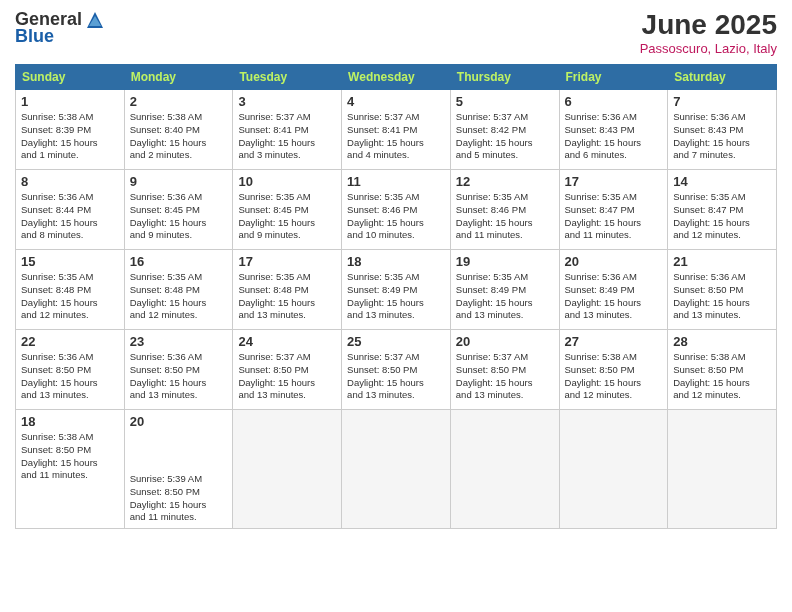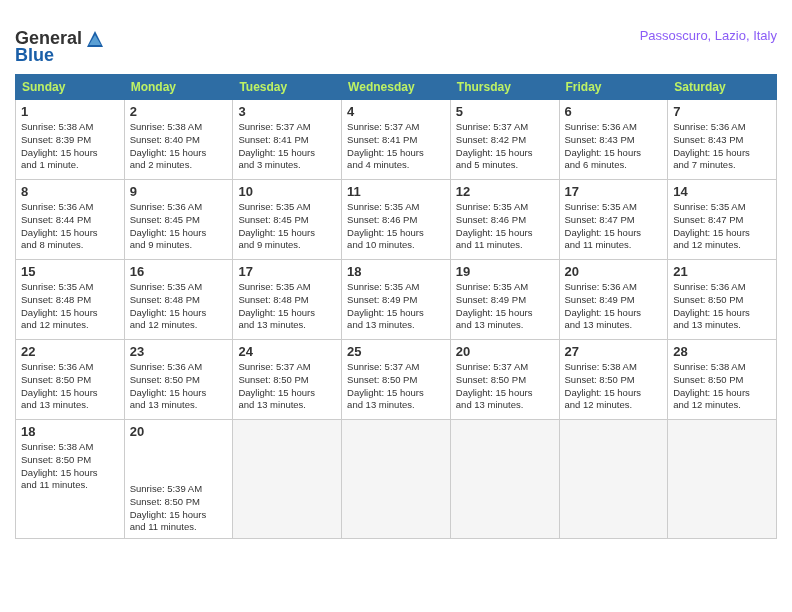--- a/index.html
+++ b/index.html
@@ -7,21 +7,21 @@
       width: 792px;
       height: 612px;
       background: #fff;
       font-family: Arial, sans-serif;
       font-size: 11px;
       color: #333;
     }
     .page {
       width: 792px;
       height: 612px;
-      padding: 28px 15px;
+      padding: 9px 15px;
     }
     .header {
       display: flex;
       justify-content: space-between;
       align-items: flex-start;
       margin-bottom: 8px;
     }
     .logo {
       display: flex;
       flex-direction: column;
@@ -49,21 +49,21 @@
     .title-block {
       text-align: right;
     }
     .cal-title {
       font-size: 28px;
       font-weight: bold;
       color: #333;
     }
     .cal-subtitle {
       font-size: 13px;
-      color: #8b5cf6;
+      color: #be185d;
     }
     .calendar {
       width: 100%;
       border-collapse: collapse;
     }
     .calendar th {
       background-color: #2e6da4;
       color: #bef264;
       text-align: left;
       padding: 5px 6px;
@@ -106,20 +106,21 @@
       <div class="logo-text">
         <span class="logo-general">General</span>
         <svg class="logo-icon" viewBox="0 0 20 20">
           <polygon points="10,2 18,18 2,18" fill="#1a5fa8"></polygon>
           <polygon points="10,6 16,16 4,16" fill="#5a9fd4"></polygon>
         </svg>
       </div>
       <span class="logo-blue" style="margin-top:-4px;">Blue</span>
     </div>
     <div class="title-block">
+      <div class="cal-title">June 2025</div>
       <div class="cal-subtitle">Passoscuro, Lazio, Italy</div>
     </div>
   </div>
 
   <table class="calendar">
     <thead>
       <tr>
         <th>Sunday</th>
         <th>Monday</th>
         <th>Tuesday</th>

